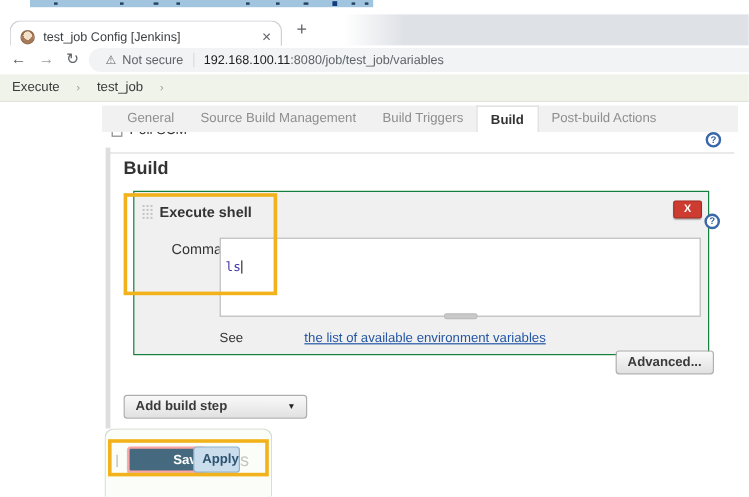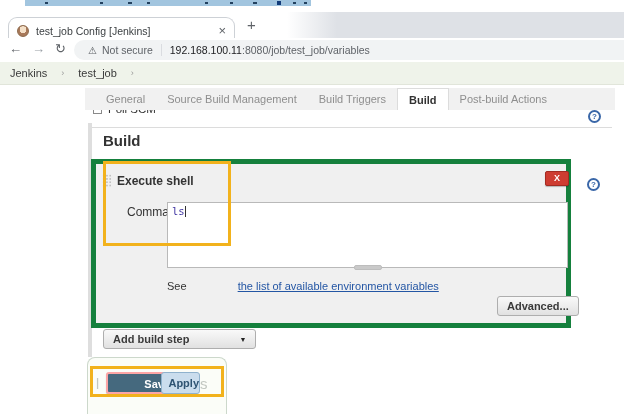--- a/index.html
+++ b/index.html
@@ -95,39 +95,39 @@
     font-size:8px; font-weight:bold; text-align:center; line-height:9px; z-index:3;
   }
 
   .divider { position:absolute; left:90px; top:127px; width:522px; height:1px; background:#dcdcdc; }
   .vtrack { position:absolute; left:88px; top:112px; width:4px; height:245px; background:#dedede; }
 
   .build-heading { position:absolute; left:103px; top:132px; font-size:15px; font-weight:bold; color:#333; }
 
   
   .step-panel {
-    position:absolute; left:91px; top:159px; width:480px; height:169px;
-    background:#f0f0f0; border:5px solid #15803d;
+    position:absolute; left:111px; top:159px; width:480px; height:137px;
+    background:#f0f0f0; border:1px solid #15803d;
   }
   .drag-dots {
     position:absolute; left:6px; top:10px; width:10px; height:13px;
     background-image:radial-gradient(#c2c2c2 1px, transparent 1.2px);
     background-size:3.3px 3.3px;
   }
   .step-title { position:absolute; left:21px; top:10px; font-size:12px; font-weight:bold; color:#333; }
   .del-btn {
     position:absolute; left:449px; top:7px; width:24px; height:15px;
     background:#ce3c31; border:1px solid #a32b22; border-radius:2px;
     color:#fff; font-size:9px; font-weight:bold; text-align:center; line-height:13px;
     box-shadow:0 1px 1px rgba(0,0,0,.25);
   }
   .cmd-label { position:absolute; left:31px; top:41px; font-size:12px; color:#333; }
   .cmd-area {
     position:absolute; left:71px; top:38px; width:401px; height:66px;
-    background:#fff; border:1px solid #b9b9b9; padding:2px 4px;
+    background:#fff; border:1px solid #b9b9b9; padding:18px 4px;
     font-family:"DejaVu Sans Mono", monospace; font-size:10.5px; color:#4136a3;
   }
   .caret-bar { display:inline-block; width:1px; height:11px; background:#333; vertical-align:-2px; }
   .grip {
     position:absolute; left:258px; top:101px; width:28px; height:5px;
     background:#c9c9c9; border-radius:2px; border:1px solid #bdbdbd;
   }
   .see-line { position:absolute; left:71px; top:116px; font-size:11px; color:#333; }
   .env-link { color:#2456a4; text-decoration:underline;padding-left:48px; }
 
@@ -188,21 +188,21 @@
     <div class="pill">
       <span class="warn">⚠</span>
       <span>Not secure</span>
       <span class="pill-div"></span>
       <span class="host">192.168.100.11</span>
       <span class="path">:8080/job/test_job/variables</span>
     </div>
   </div>
 
   <div class="crumbbar">
-    <span class="crumb">Jenkins</span>
+    <span class="crumb">Execute</span>
     <span class="crumb-arrow">›</span>
     <span class="crumb2">test_job</span>
     <span class="crumb-arrow">›</span>
   </div>
 
   <div class="cfg-tabbar">
     <span class="cfg-tab">General</span>
     <span class="cfg-tab">Source Build Management</span>
     <span class="cfg-tab">Build Triggers</span>
     <span class="cfg-tab active">Build</span>

